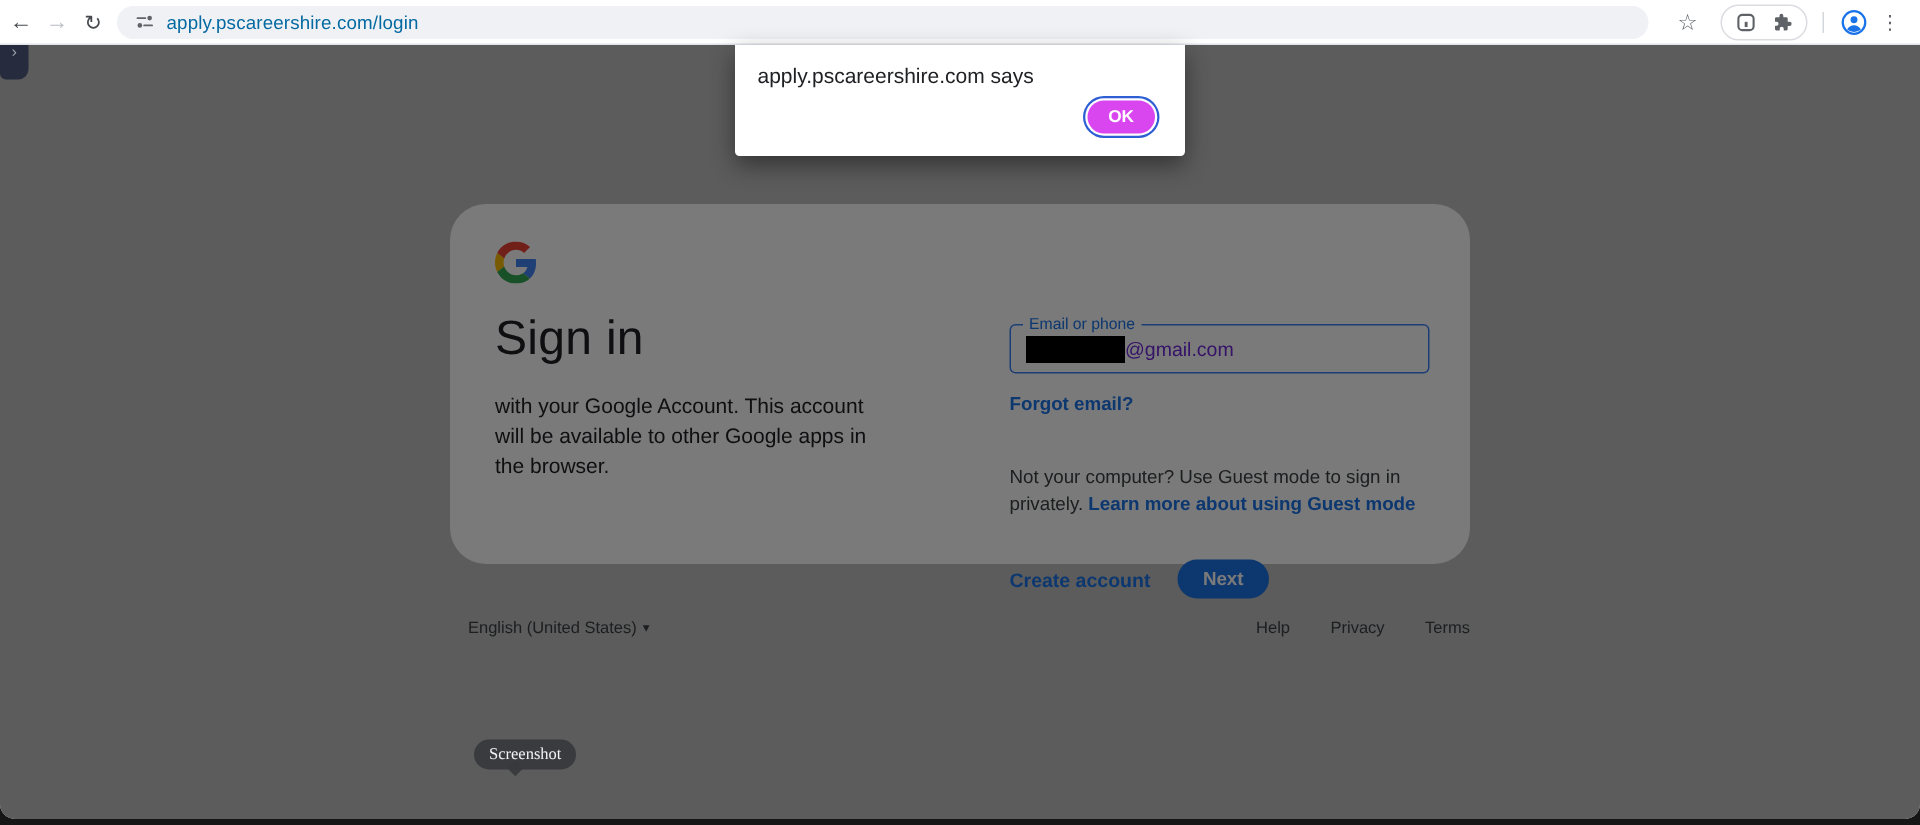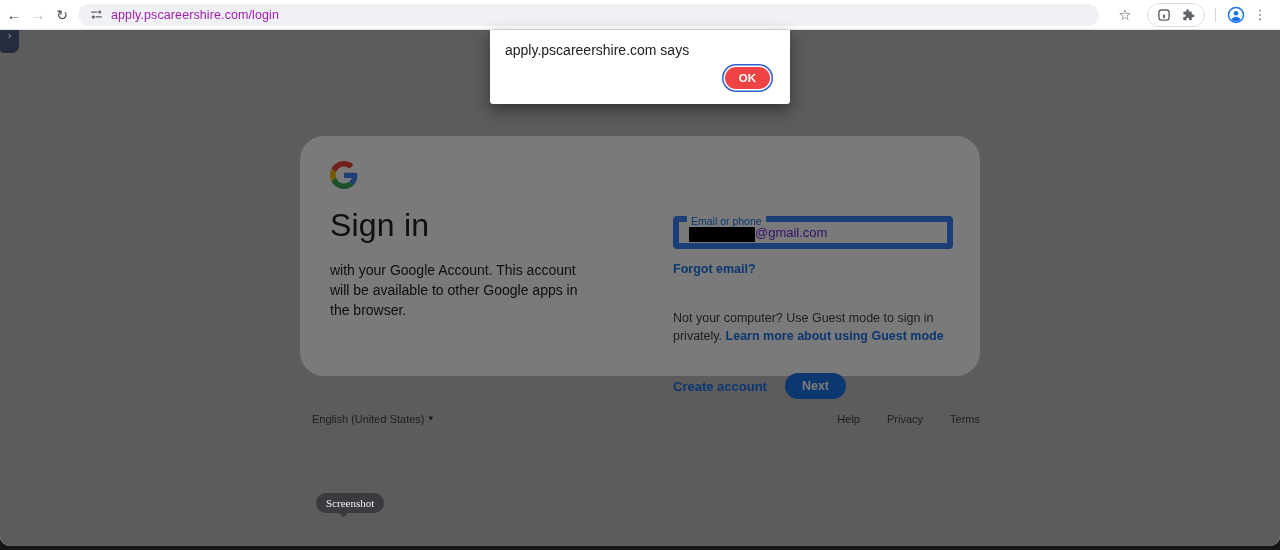--- a/index.html
+++ b/index.html
@@ -14,40 +14,40 @@
   .toolbar { position:absolute; left:0; top:0; width:100%; height:30px; background:#ffffff;
              border-bottom:1px solid #e0e3e7; display:flex; align-items:center; z-index:30;
              padding:0 10px 0 2px; }
   .nav-btn { width:24px; height:24px; display:flex; align-items:center; justify-content:center;
              font-size:15px; color:#46494d; border-radius:50%; flex:0 0 auto; }
   .nav-btn.disabled { color:#b9bdc2; }
   .reload { font-size:14px; }
   .omnibox { flex:1 1 auto; height:22px; background:#eff1f5; border-radius:11px; margin:0 8px 0 4px;
              display:flex; align-items:center; padding:0 12px; min-width:0; }
   .omnibox .site-icon { display:flex; align-items:center; margin-right:8px; flex:0 0 auto; }
-  .url-text { font-size:12.5px; color:#a21caf; white-space:nowrap; letter-spacing:.1px; }
+  .url-text { font-size:12.5px; color:#0369a1; white-space:nowrap; letter-spacing:.1px; }
   .star { font-size:15px; color:#5f6368; margin:0 6px; }
   .ext-pill { display:flex; align-items:center; gap:10px; border:1px solid #dadce0; border-radius:13px;
               height:24px; padding:0 9px; margin:0 4px; }
   .tb-sep { width:1px; height:14px; background:#d4d7db; margin:0 6px; }
   .avatar { width:18px; height:18px; margin:0 5px; display:flex; }
   .kebab { font-size:13px; color:#5f6368; width:20px; text-align:center; letter-spacing:0; }
 
   
   .page { position:absolute; left:0; top:30px; right:0; bottom:0; background:#c0c0c0; }
 
   .gcard { position:absolute; left:300px; top:106px; width:680px; height:240px;
            background:#ffffff; border-radius:24px; }
   .gcard-left { position:absolute; left:30px; top:25px; width:320px; }
   .glogo { width:28px; height:28px; display:block; }
   .signin-h { font-size:32px; font-weight:400; color:#202124; margin-top:18px; letter-spacing:.2px; }
   .signin-sub { font-size:14px; color:#202124; margin-top:17px; width:252px; line-height:1.42; }
 
   .gcard-right { position:absolute; left:373px; top:80px; width:280px; }
-  .field { position:relative; border:6px solid #3b82f6; border-radius:4px; height:33px;
+  .field { position:relative; border:1px solid #3b82f6; border-radius:4px; height:33px;
            display:flex; align-items:center; padding:0 10px; }
   .field-label { position:absolute; top:-7px; left:8px; background:#ffffff; padding:0 4px;
                  font-size:10.5px; color:#1a73e8; }
   .redacted { width:66px; height:18px; background:#000; flex:0 0 auto; }
   .email-domain { font-size:13px; color:#6d28d9; }
   .forgot { margin-top:13px; font-size:12.5px; font-weight:700; color:#1a73e8; }
   .guest { margin-top:33px; font-size:12.5px; line-height:1.45; color:#3c4043; }
   .guest-link { color:#1a73e8; font-weight:700; }
   .actions { margin-top:28px; display:flex; align-items:center; justify-content:flex-start; gap:18px; }
   .create-link { font-size:13px; font-weight:700; color:#1a73e8; }
@@ -63,21 +63,21 @@
   
   .scrim { position:absolute; left:0; top:30px; right:0; bottom:0; background:rgba(0,0,0,0.52); z-index:10; }
 
   
   .alert { position:absolute; left:490px; top:30px; width:300px; background:#ffffff; z-index:40;
            border-radius:0 0 3px 3px; box-shadow:0 6px 16px rgba(0,0,0,0.45);
            padding:12px 15px 12px 15px; }
   .alert-title { font-size:14px; color:#202124; }
   .alert-msg { font-size:11.5px; color:#424649; margin-top:7px; }
   .alert-btn-row { display:flex; justify-content:flex-end; margin-top:9px; padding-right:5px; padding-bottom:3px; }
-  .ok-btn { background:#ef4444; color:#fff; font-size:11.5px; font-weight:700; border:none;
+  .ok-btn { background:#d946ef; color:#fff; font-size:11.5px; font-weight:700; border:none;
             border-radius:999px; padding:5px 14px; font-family:inherit;
             box-shadow:0 0 0 1.5px #ffffff, 0 0 0 3px #2e5ed3; }
 
   
   .side-panel { position:absolute; left:0px; top:6px; width:19px; height:47px; background:#262b3d;
                 border-radius:4px 7px 7px 4px; z-index:20; display:flex; flex-direction:column;
                 align-items:center; padding-top:7px; gap:9px; }
   .dots-grid { display:grid; grid-template-columns:repeat(3,3px); grid-auto-rows:3px; gap:1.5px; }
   .dots-grid i { width:2px; height:2px; background:#9aa0a6; border-radius:50%; }
   .panel-chev { color:#9aa0a6; font-size:11px; line-height:1; }

